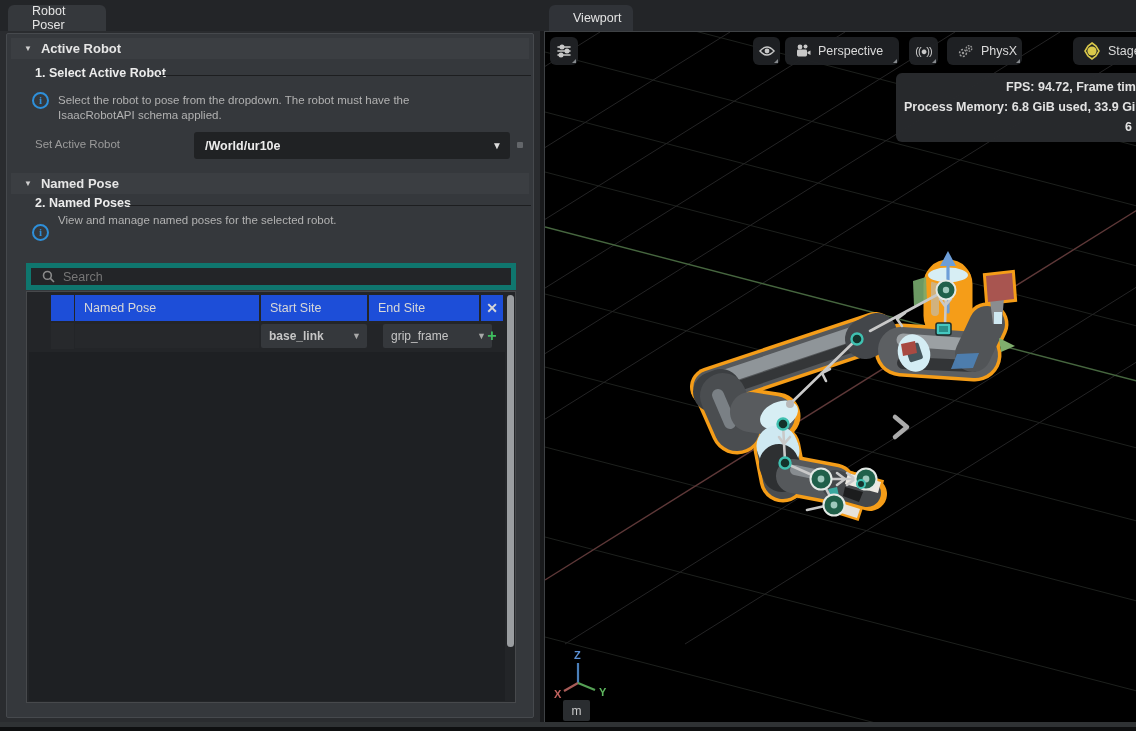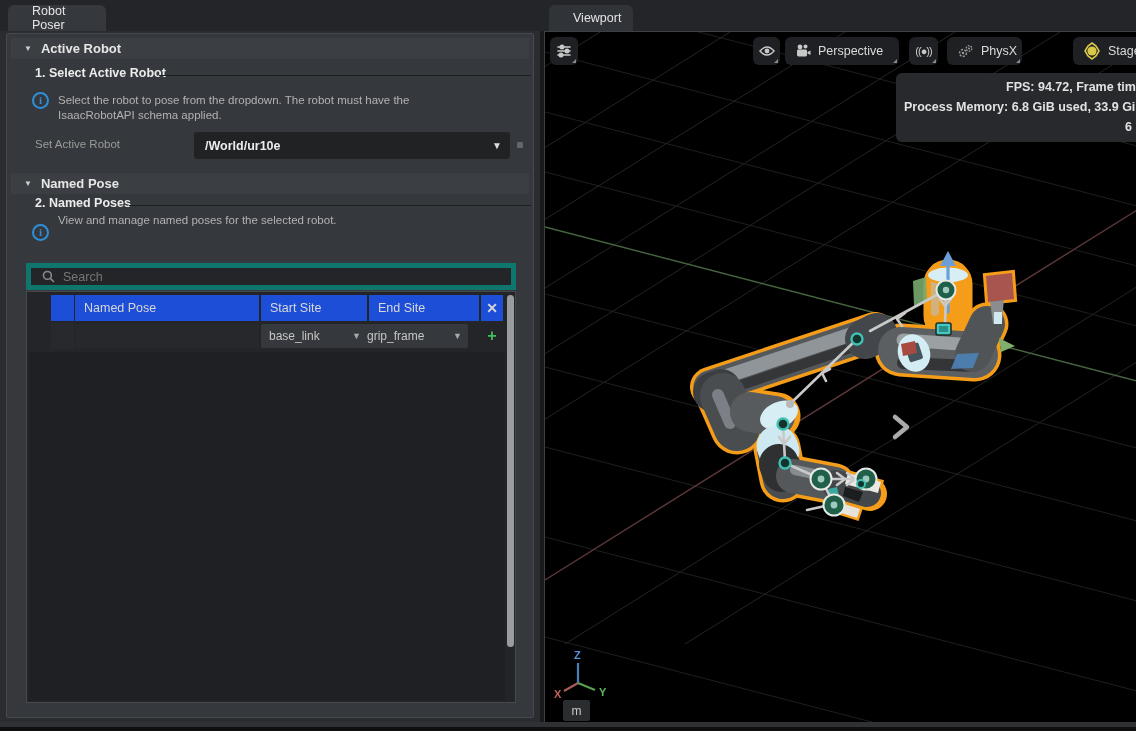--- a/index.html
+++ b/index.html
@@ -133,27 +133,27 @@
         <div class="abs thcell" style="left:234px; width:106px;">Start Site</div>
         <div class="abs thcell" style="left:342px; width:110px;">End Site</div>
         <div class="abs thcell xbtn" style="left:454px; width:22px; padding-left:0;">
           <span>✕</span>
         </div>
 
         <div class="abs trcell" style="left:24px; width:23px; background:#27292c;"></div>
         <div class="abs trcell" style="left:48px; width:184px;">
           <input class="npinput" value="" style="">
         </div>
-        <div class="abs trcell" style="left:234px; width:106px;">
+        <div class="abs trcell" style="left:234px; width:106px;font-weight:bold;">
           <div class="cellselect">
             <span>base_link</span>
             <span class="dd-arrow">▼</span>
           </div>
         </div>
-        <div class="abs trcell" style="left:332px; width:109px;justify-content:flex-end;">
+        <div class="abs trcell" style="left:356px; width:109px;justify-content:flex-end;">
           <div class="cellselect">
             <span>grip_frame</span>
             <span class="dd-arrow">▼</span>
           </div>
         </div>
         <div class="abs trcell plusbtn" style="left:454px; width:22px;">
           <span>+</span>
         </div>
 
         <div class="abs tbody-empty" style="left:2px; top:60px; width:476px; height:349px;"></div>

